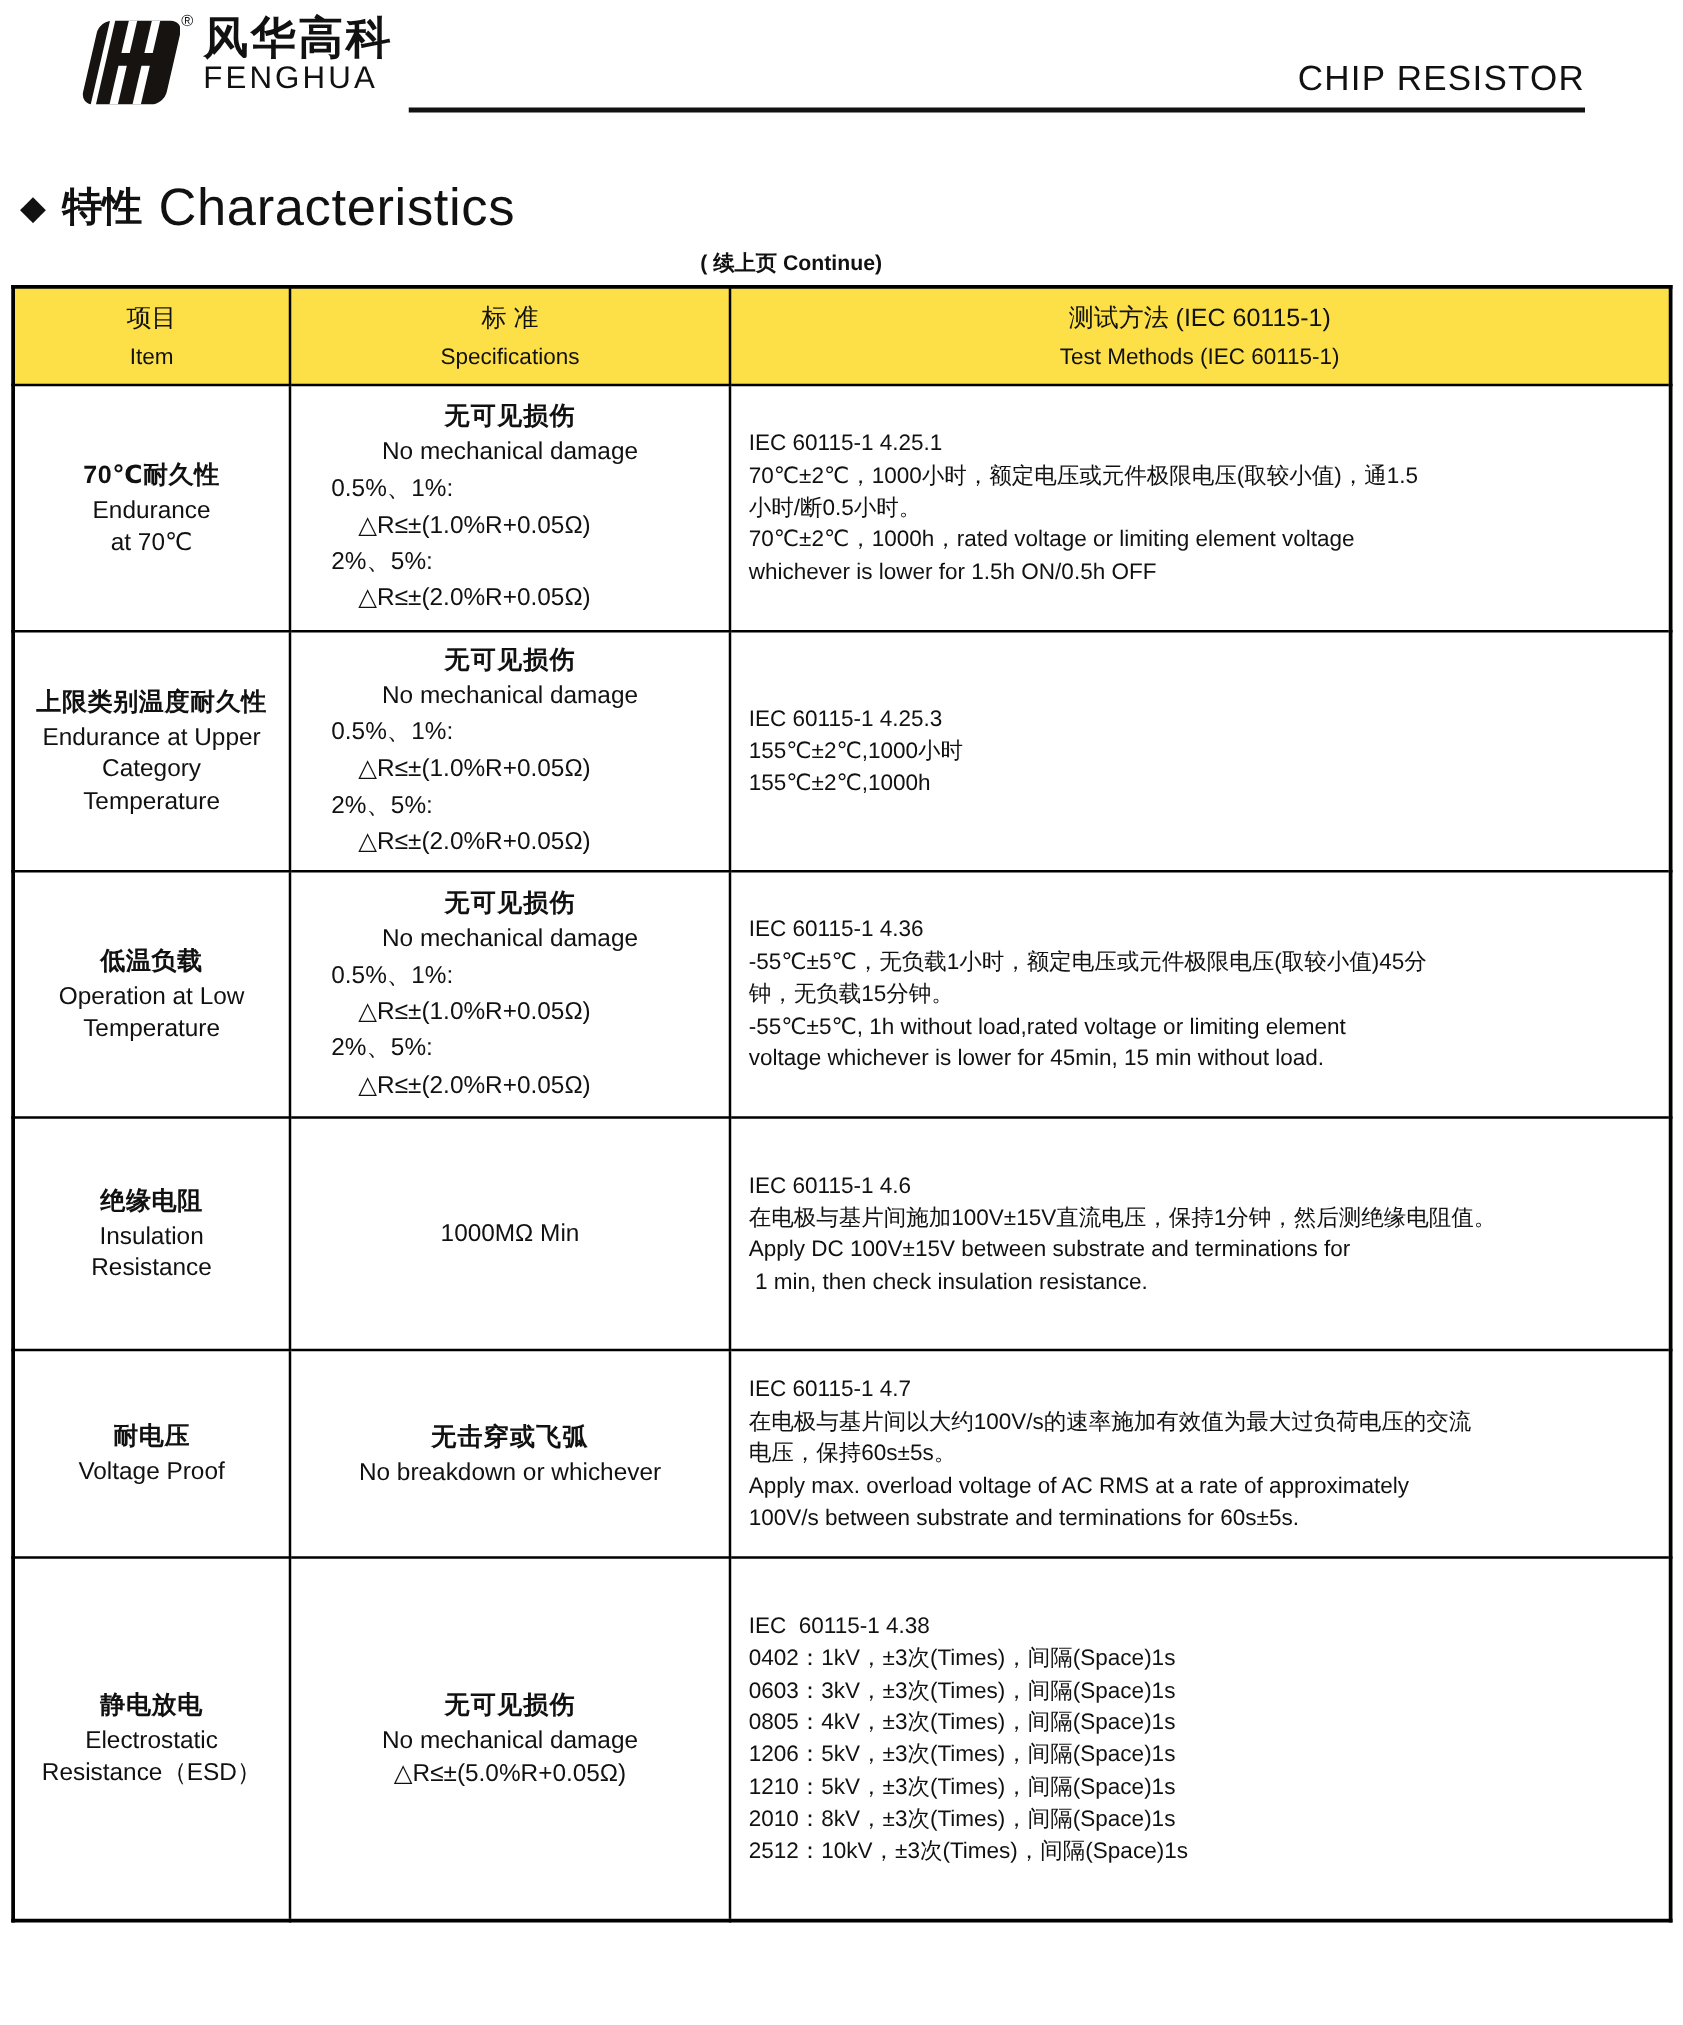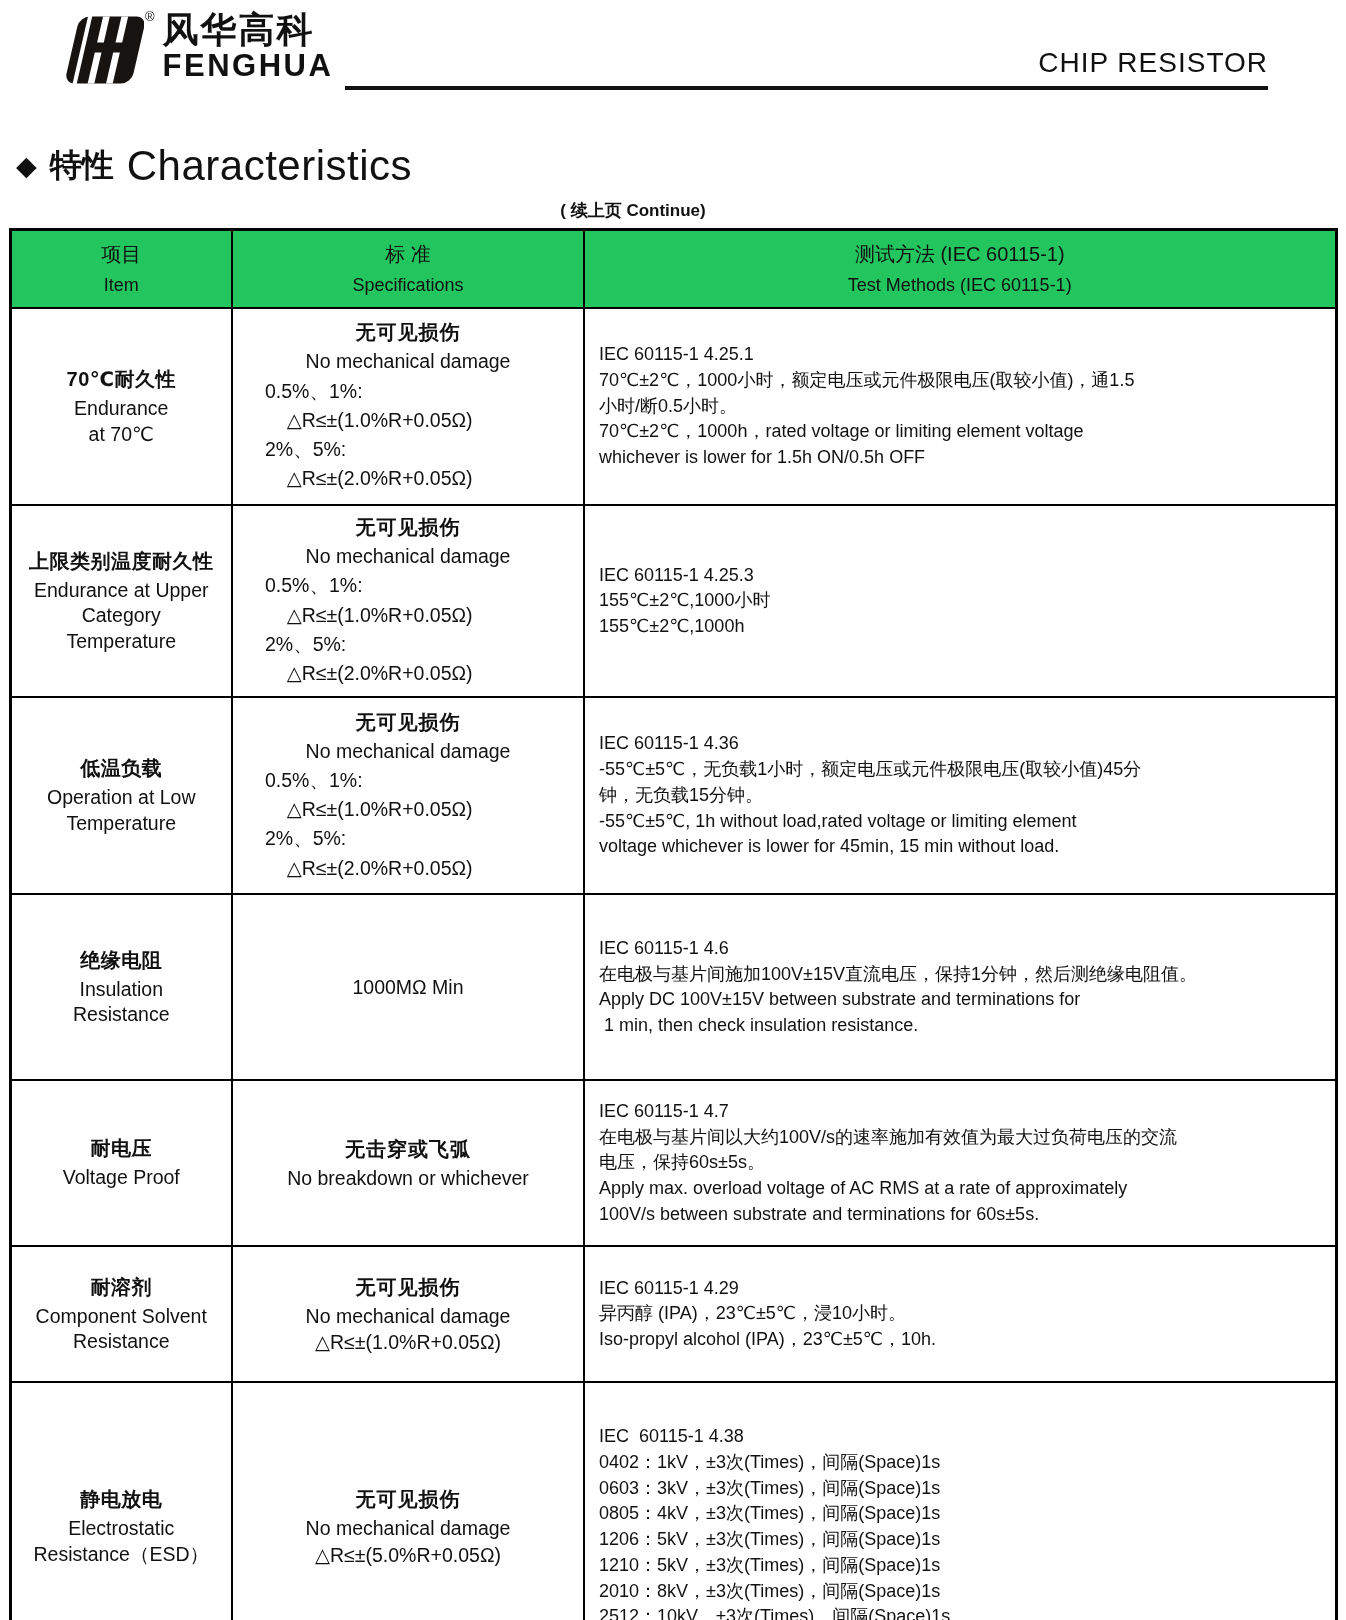--- a/index.html
+++ b/index.html
@@ -9,36 +9,36 @@
     font-family:"Liberation Sans","DejaVu Sans",sans-serif; color:#111; overflow:hidden;
   }
 
   
   .masthead { display:flex; align-items:flex-start; padding:10px 78px 0 52px; height:98px; }
   .logo-wrap { display:flex; align-items:flex-start; flex:0 0 auto; }
   .logo-mark { width:92px; height:80px; display:block; }
   .reg { font-size:13px; line-height:1; margin:0 4px 0 1px; }
   .brand { margin-left:4px; margin-top:2px; }
   .brand-cn { font-size:36px; font-weight:700; letter-spacing:2px; line-height:1.02; }
-  .brand-en { font-size:31px; font-weight:700; letter-spacing:2.5px; line-height:1.1; }
+  .brand-en { font-size:25px; font-weight:400; letter-spacing:2.5px; line-height:1.1; }
   .title-area { flex:1 1 auto; align-self:stretch; display:flex; flex-direction:column; justify-content:flex-end; padding-bottom:8px; }
   .doc-title { text-align:right; font-size:28px; letter-spacing:1px; padding-bottom:7px; }
   .rule { height:4px; background:#111; margin-left:12px; }
 
   
   .section-heading { margin:44px 0 0 16px; display:flex; align-items:center; gap:13px; }
   .diamond { font-size:27px; line-height:1; }
   .sec-cn { font-size:32px; font-weight:700; }
   .sec-en { font-size:42px; font-weight:400; letter-spacing:0.5px; }
   .continue-note { text-align:center; font-size:17px; font-weight:600; margin-top:9px; transform:translateX(-40px); }
 
   
   table.char-table { margin:6px auto 0; width:1326px; border-collapse:collapse; table-layout:fixed; border:3px solid #000; }
   th, td { border:2px solid #000; padding:0; }
-  thead th { background:#22c55e; font-weight:400; padding:10px 16px 11px; }
+  thead th { background:#fde047; font-weight:400; padding:10px 16px 11px; }
   .th-cn { font-size:20px; font-weight:500; }
   .th-en { font-size:18px; margin-top:7px; }
 
   tbody td { vertical-align:middle; }
   tr.hrow { height:77px; }
   tr.r0 { height:197px; }
   tr.r1 { height:189px; }
   tr.r2 { height:197px; }
   tr.r3 { height:186px;margin-left:36px; }
   tr.r4 { height:166px; }
@@ -212,38 +212,20 @@
 
         </td>
         <td class="test-cell">
           <div class="test-text">IEC 60115-1 4.7
 在电极与基片间以大约100V/s的速率施加有效值为最大过负荷电压的交流
 电压，保持60s±5s。
 Apply max. overload voltage of AC RMS at a rate of approximately
 100V/s between substrate and terminations for 60s±5s.</div>
         </td>
       </tr>
-      <tr class="r5">
-        <td class="item-cell">
-          <div class="item-cn">耐溶剂</div>
-          <div class="item-en">Component Solvent
-Resistance</div>
-        </td>
-        <td class="spec-cell">
-          <div class="spec-cn">无可见损伤</div>
-          <div class="spec-en">No mechanical damage
-△R≤±(1.0%R+0.05Ω)</div>
-
-        </td>
-        <td class="test-cell">
-          <div class="test-text">IEC 60115-1 4.29
-异丙醇 (IPA)，23℃±5℃，浸10小时。
-Iso-propyl alcohol (IPA)，23℃±5℃，10h.</div>
-        </td>
-      </tr>
       <tr class="r6">
         <td class="item-cell">
           <div class="item-cn">静电放电</div>
           <div class="item-en">Electrostatic
 Resistance（ESD）</div>
         </td>
         <td class="spec-cell">
           <div class="spec-cn">无可见损伤</div>
           <div class="spec-en">No mechanical damage
 △R≤±(5.0%R+0.05Ω)</div>

